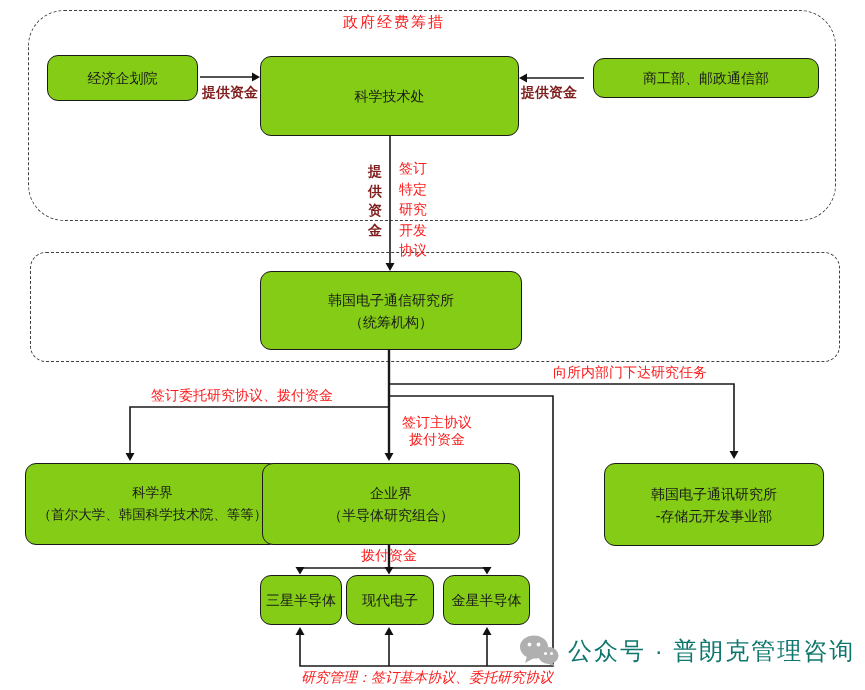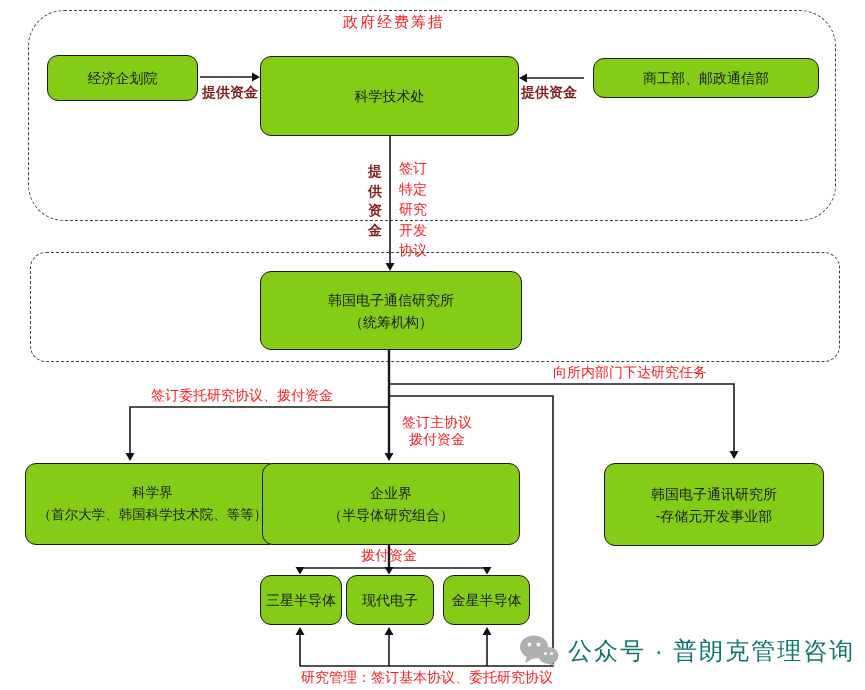--- a/index.html
+++ b/index.html
@@ -32,21 +32,21 @@
   .pre{white-space:pre-line;}
   #l-title{left:343px;top:1px;font-size:15px;letter-spacing:2px;margin-top:12px;}
   #l-funds-left{left:202px;top:84px;}
   #l-funds-right{left:521px;top:84px;}
   #l-funds-vert{left:366px;top:162px;width:18px;line-height:19.5px;text-align:center;}
   #l-specific{left:399px;top:158px;width:36px;line-height:20.5px;text-align:left;}
   #l-delegate{left:151px;top:387px;}
   #l-main{left:394px;top:414px;width:86px;line-height:17px;text-align:center;}
   #l-assign{left:553px;top:364px;}
   #l-allocate{left:361px;top:547px;}
-  #l-mgmt{left:301px;top:669px;}
+  #l-mgmt{left:301px;top:669px;font-style:italic;}
   #watermark{
     position:absolute;left:519px;top:634px;display:flex;align-items:flex-end;gap:9px;
     color:#0f766e;font-size:24px;letter-spacing:2px;z-index:3;white-space:nowrap;
   }
 </style>
 </head>
 <body>
 
 <div id="canvas">
 

